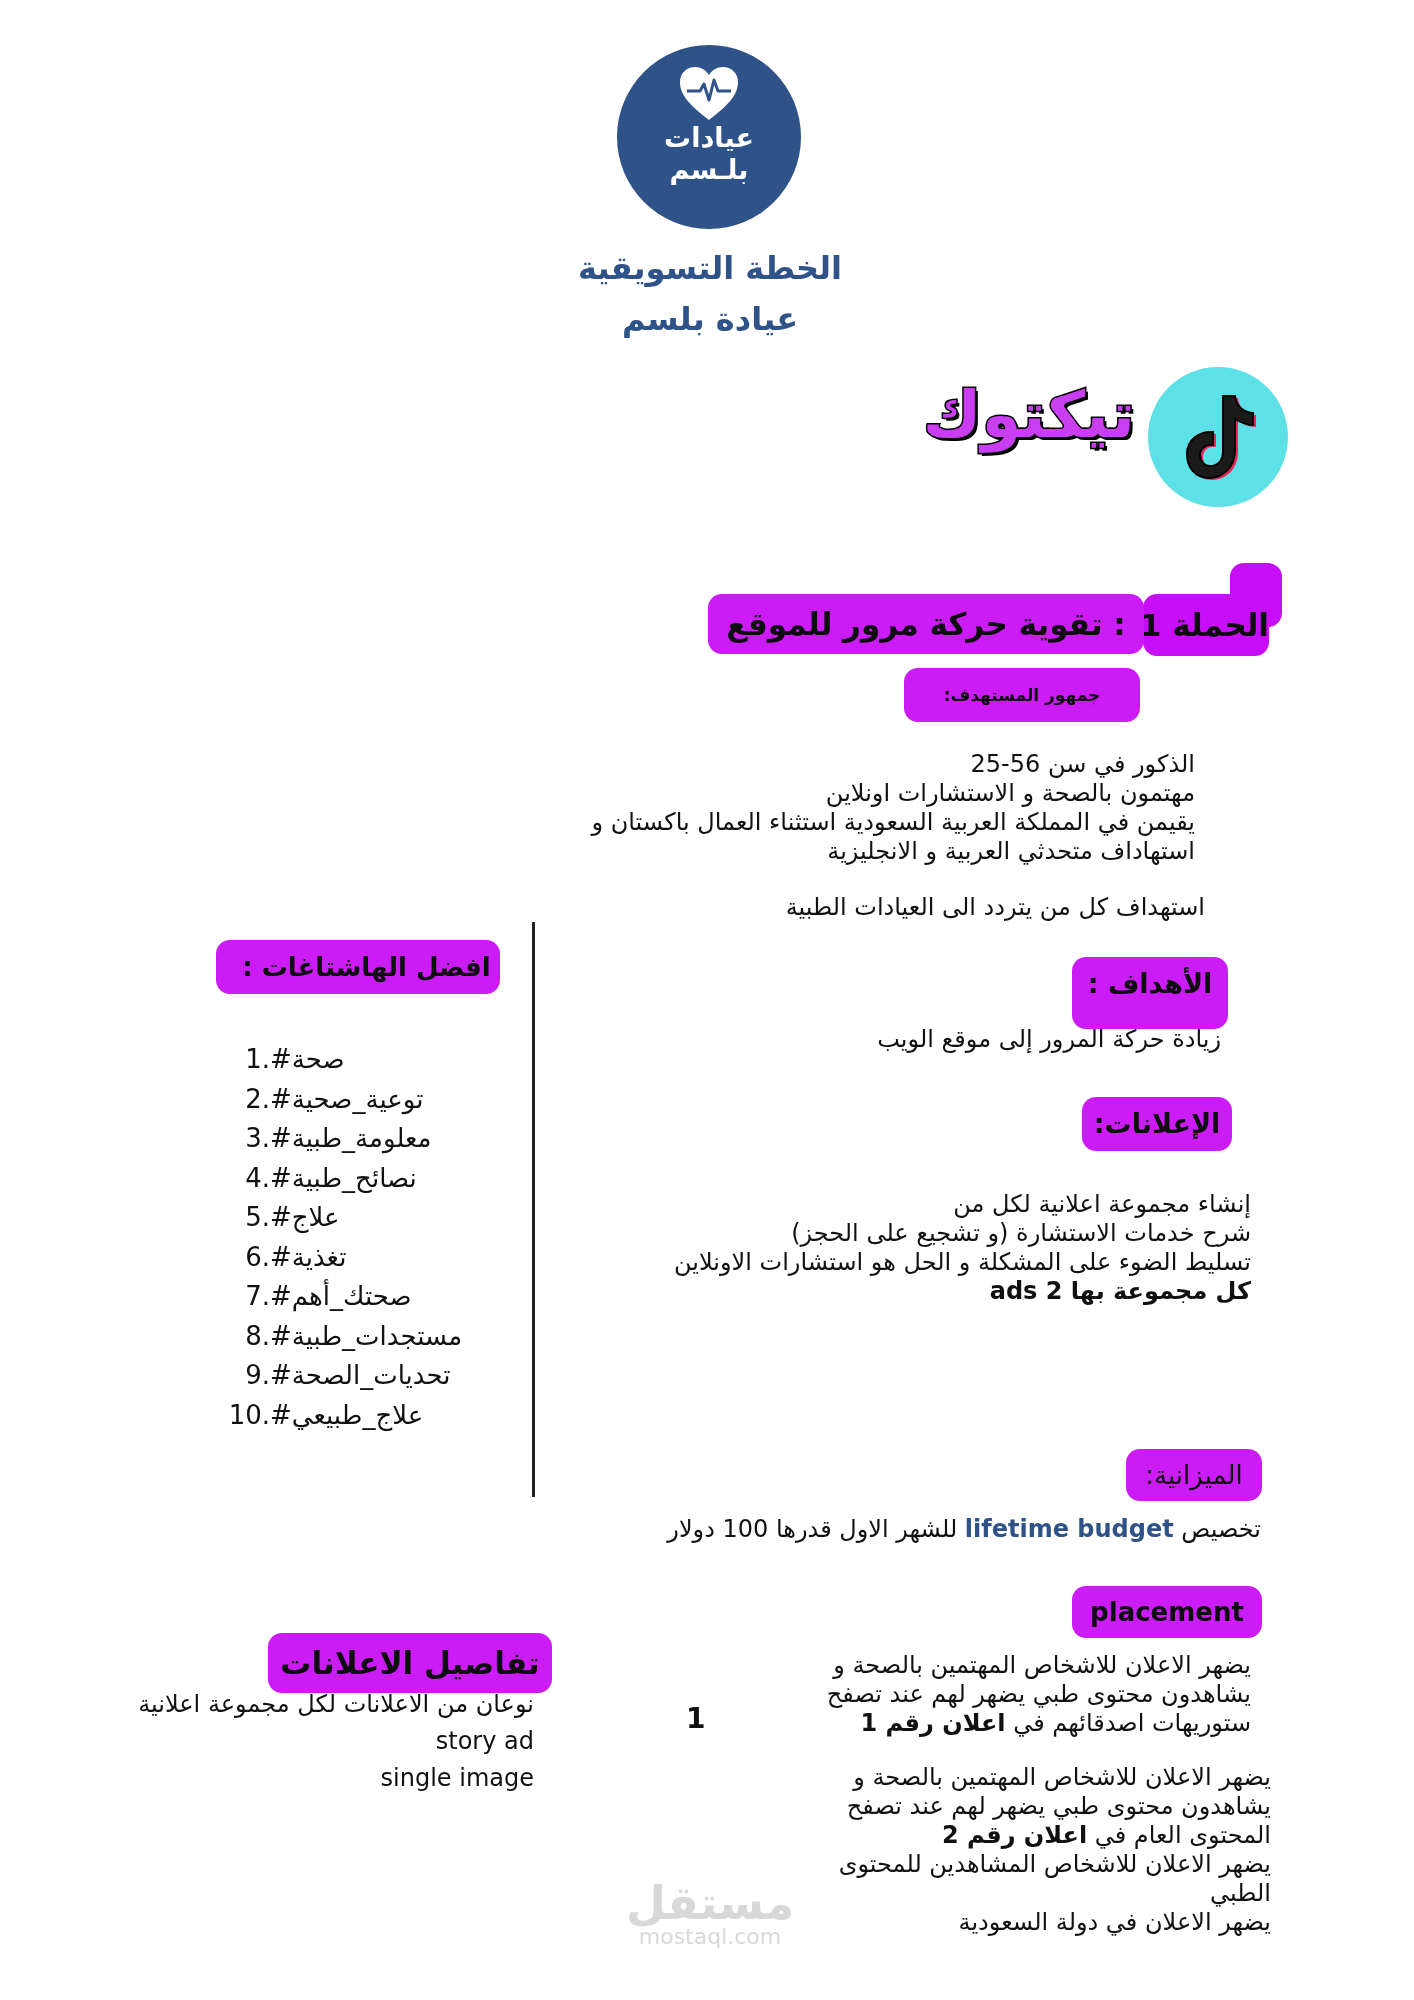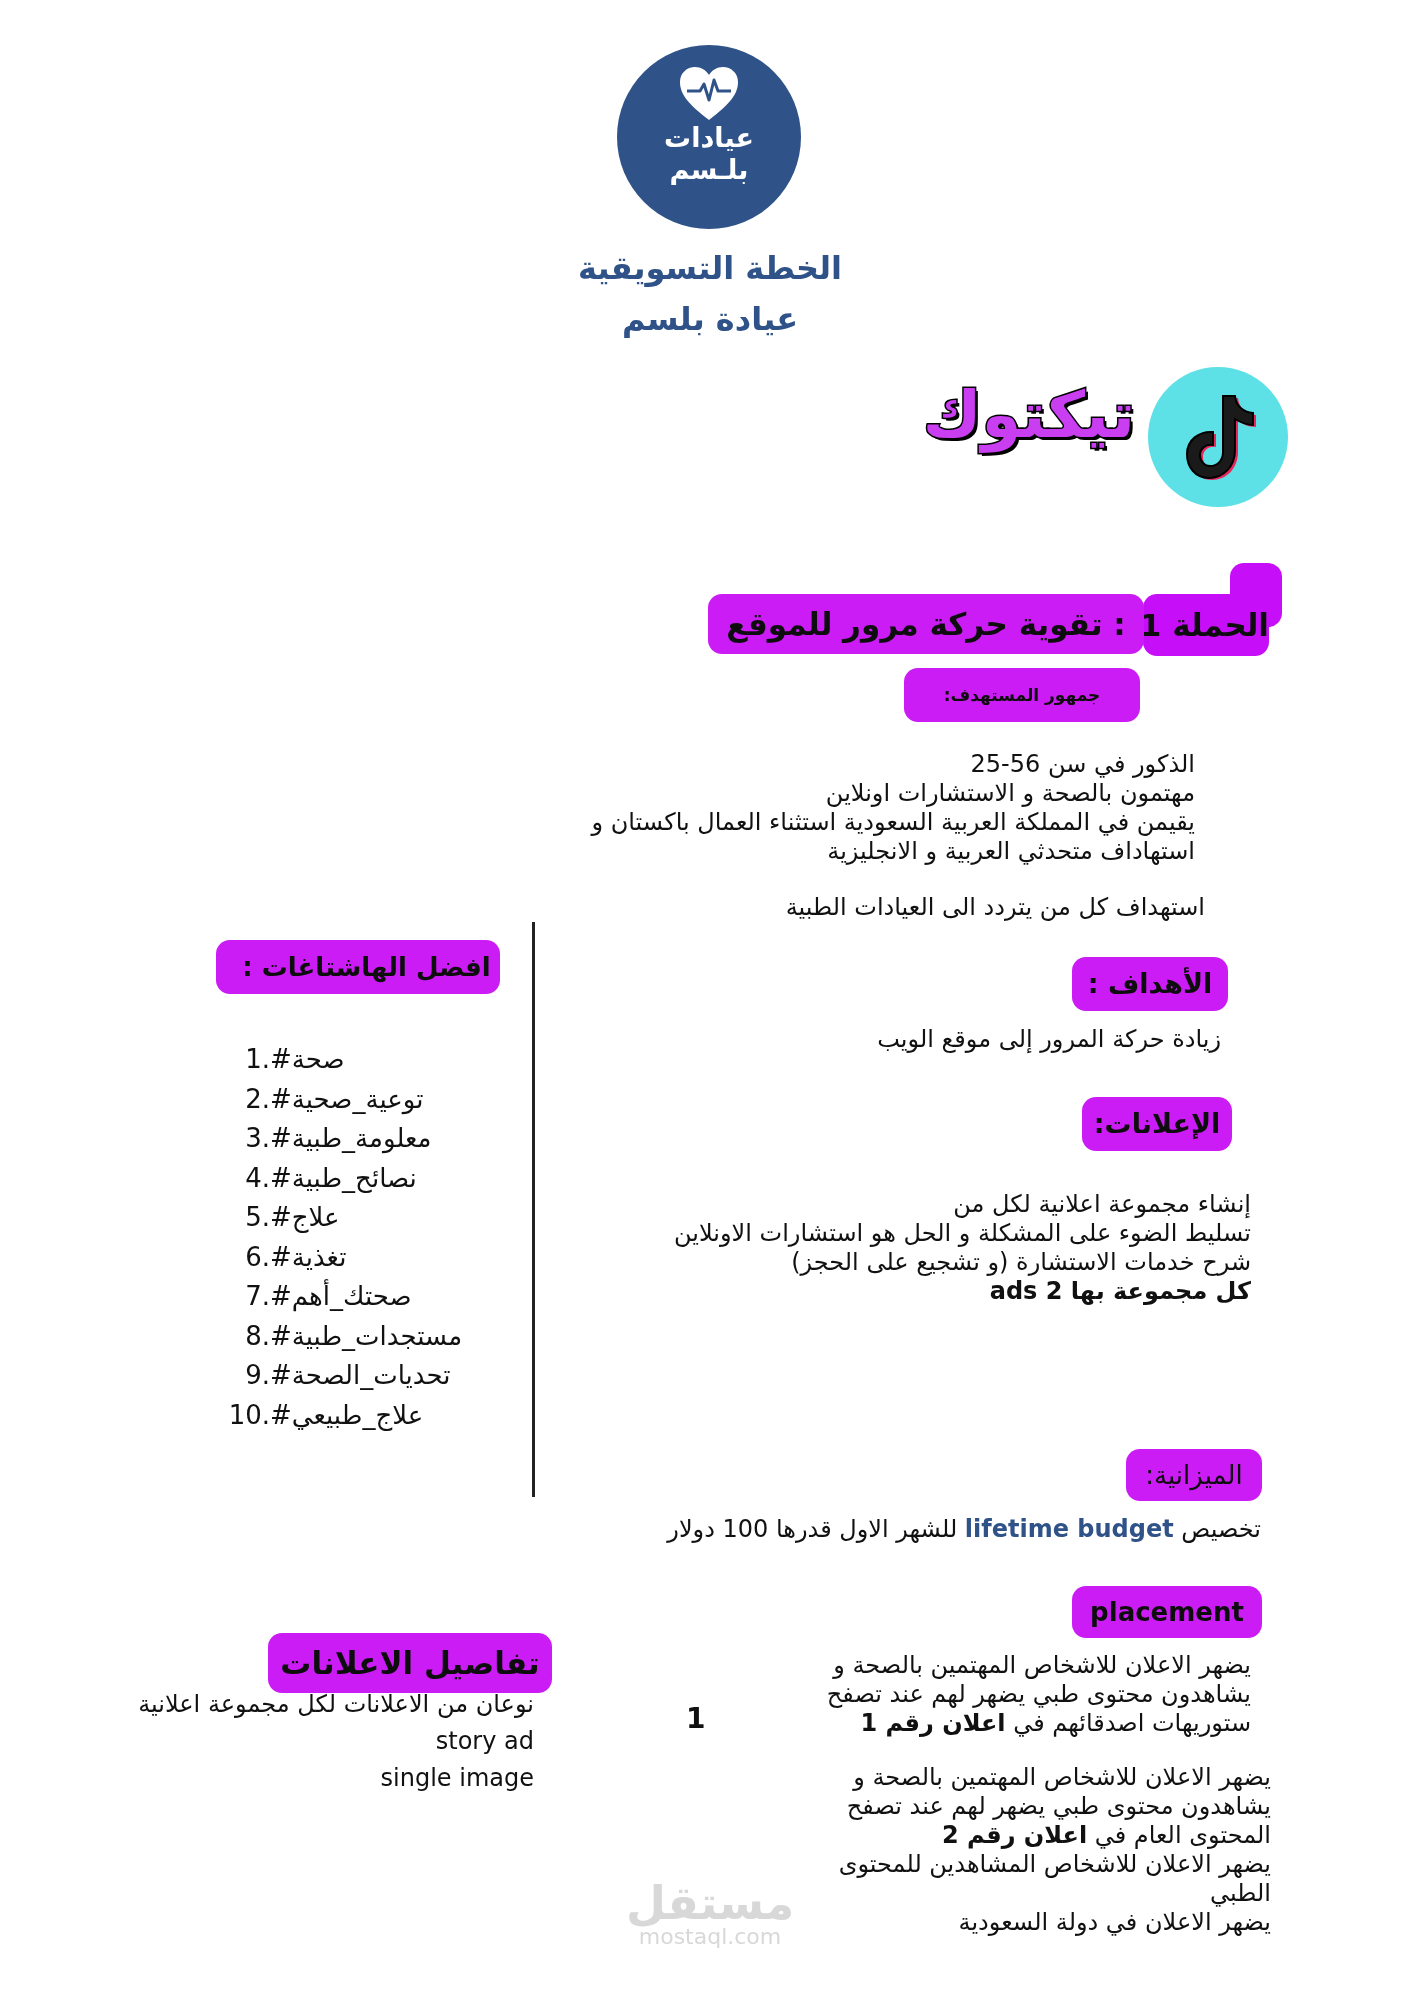--- a/index.html
+++ b/index.html
@@ -21,21 +21,21 @@
   .tt-word { left: 905px; top: 378px; width: 230px; text-align: right; font-size: 64px; font-weight: bold; color: #c93ef0; direction: rtl;
     -webkit-text-stroke: 3px #000; paint-order: stroke fill; text-shadow: 3px 3px 0 #000; }
 
   
   .pill { background: #cc1cf5; border-radius: 14px; color: #0d0d0d; font-weight: bold; direction: rtl; text-align: center; white-space: nowrap; }
   .pill-campaign-a { left: 708px; top: 594px; width: 436px; height: 60px; font-size: 31px; line-height: 60px; }
   .pill-campaign-b { left: 1143px; top: 594px; width: 126px; height: 62px; font-size: 31px; line-height: 62px; background: #c60ff8; }
   .pill-tab { left: 1230px; top: 563px; width: 52px; height: 64px; background: #c60ff8; border-radius: 14px 14px 14px 0; }
   .pill-audience { left: 904px; top: 668px; width: 236px; height: 54px; font-size: 17px; line-height: 54px; }
   .pill-hashtags { left: 216px; top: 940px; width: 284px; height: 54px; font-size: 26px; line-height: 54px; padding-left: 17px; }
-  .pill-goals { left: 1072px; top: 957px; width: 156px; height: 54px; font-size: 27px; line-height: 54px; }
+  .pill-goals { left: 1072px; top: 957px; width: 156px; height: 72px; font-size: 27px; line-height: 54px; }
   .pill-ads { left: 1082px; top: 1097px; width: 150px; height: 54px; font-size: 27px; line-height: 54px; }
   .pill-budget { left: 1126px; top: 1449px; width: 136px; height: 52px; font-size: 26px; line-height: 52px; font-weight: normal; }
   .pill-placement { left: 1072px; top: 1586px; width: 190px; height: 52px; font-size: 26px; line-height: 52px; }
   .pill-addetails { left: 268px; top: 1633px; width: 284px; height: 60px; font-size: 31px; line-height: 60px; }
 
   
   .txt { font-size: 24px; line-height: 29px; color: #111; direction: rtl; text-align: right; white-space: nowrap; }
   .audience-block { right: 219px; top: 750px; }
   .audience-last { right: 209px; top: 893px; }
   .goals-text { right: 193px; top: 1025px; }
@@ -154,22 +154,22 @@
 </div>
 
 <div class="abs divider"></div>
 
 <div class="abs pill pill-goals">الأهداف :</div>
 <div class="abs txt goals-text">زيادة حركة المرور إلى موقع الويب</div>
 
 <div class="abs pill pill-ads">الإعلانات:</div>
 <div class="abs txt ads-block">
   <div>إنشاء مجموعة اعلانية  لكل من</div>
+  <div>شرح خدمات الاستشارة (و تشجيع على الحجز)</div>
   <div>تسليط الضوء على المشكلة و الحل هو استشارات الاونلاين</div>
-  <div>شرح خدمات الاستشارة (و تشجيع على الحجز)</div>
   <div class="bold">كل مجموعة بها 2 ads</div>
 </div>
 
 <div class="abs pill pill-budget">الميزانية:</div>
 <div class="abs txt budget-line"><span>تخصيص </span><span class="hl">lifetime budget</span><span> للشهر الاول  قدرها 100 دولار</span></div>
 
 <div class="abs pill pill-placement">placement</div>
 <div class="abs txt placement-block">
   <div>يضهر الاعلان للاشخاص المهتمين بالصحة و</div>
   <div>يشاهدون محتوى طبي يضهر لهم عند تصفح</div>

